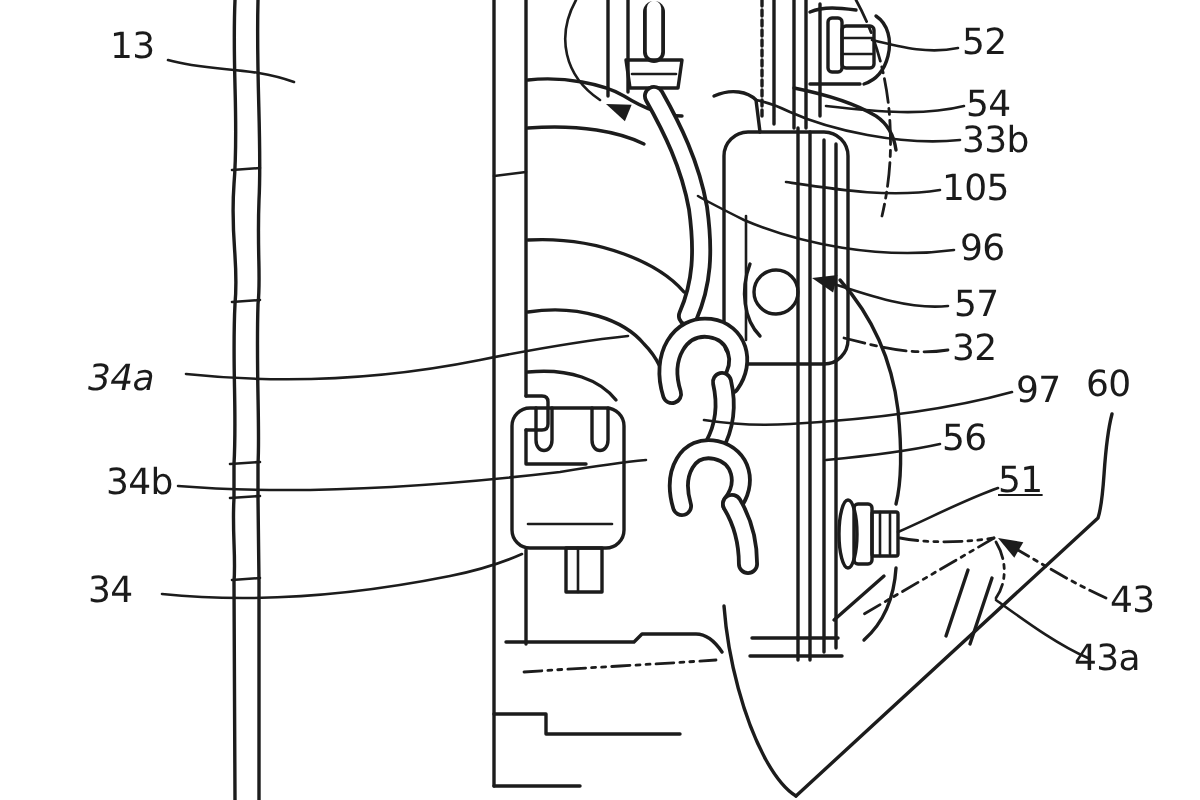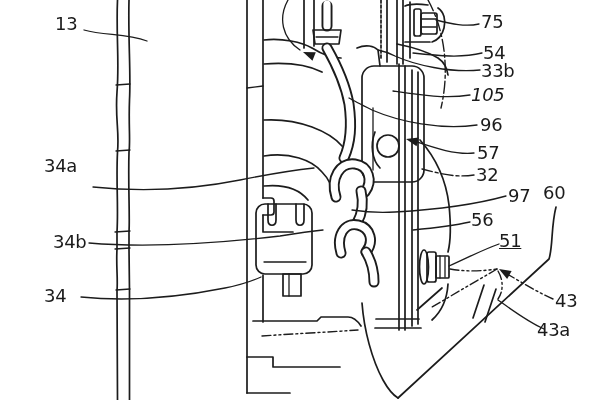--- a/index.html
+++ b/index.html
@@ -149,27 +149,27 @@
     </g>
 
     <g>
       <path class="arrow" d="M0,0 L12,4.5 L12,-4.5 Z" transform="translate(303,52) rotate(22)"></path>
       <path class="arrow" d="M0,0 L12,4.5 L12,-4.5 Z" transform="translate(406,139) rotate(14)"></path>
       <path class="arrow" d="M0,0 L12,4.5 L12,-4.5 Z" transform="translate(499,269) rotate(30)"></path>
     </g>
   </svg>
 
   <div class="ref-label" style="left:55px;top:14px;">13</div>
-  <div class="ref-label" style="left:44px;top:156px;">34a</div>
+  <div class="ref-label" style="left:44px;top:180px;font-style:italic;">34a</div>
   <div class="ref-label" style="left:41px;top:232px;margin-left:12px;">34b</div>
   <div class="ref-label" style="left:44px;top:286px;">34</div>
-  <div class="ref-label" style="left:481px;top:12px;">75</div>
+  <div class="ref-label" style="left:481px;top:12px;">52</div>
   <div class="ref-label" style="left:483px;top:43px;">54</div>
   <div class="ref-label" style="left:481px;top:61px;">33b</div>
-  <div class="ref-label" style="left:471px;top:85px;font-style:italic;">105</div>
+  <div class="ref-label" style="left:471px;top:85px;">105</div>
   <div class="ref-label" style="left:480px;top:115px;">96</div>
   <div class="ref-label" style="left:477px;top:143px;">57</div>
   <div class="ref-label" style="left:476px;top:165px;">32</div>
   <div class="ref-label" style="left:508px;top:186px;">97</div>
   <div class="ref-label" style="left:543px;top:183px;">60</div>
   <div class="ref-label" style="left:471px;top:210px;">56</div>
   <div class="ref-label" style="left:499px;top:231px;text-decoration:underline;">51</div>
   <div class="ref-label" style="left:555px;top:291px;text-align:right;">43</div>
   <div class="ref-label" style="left:537px;top:320px;">43a</div>
 </div>

